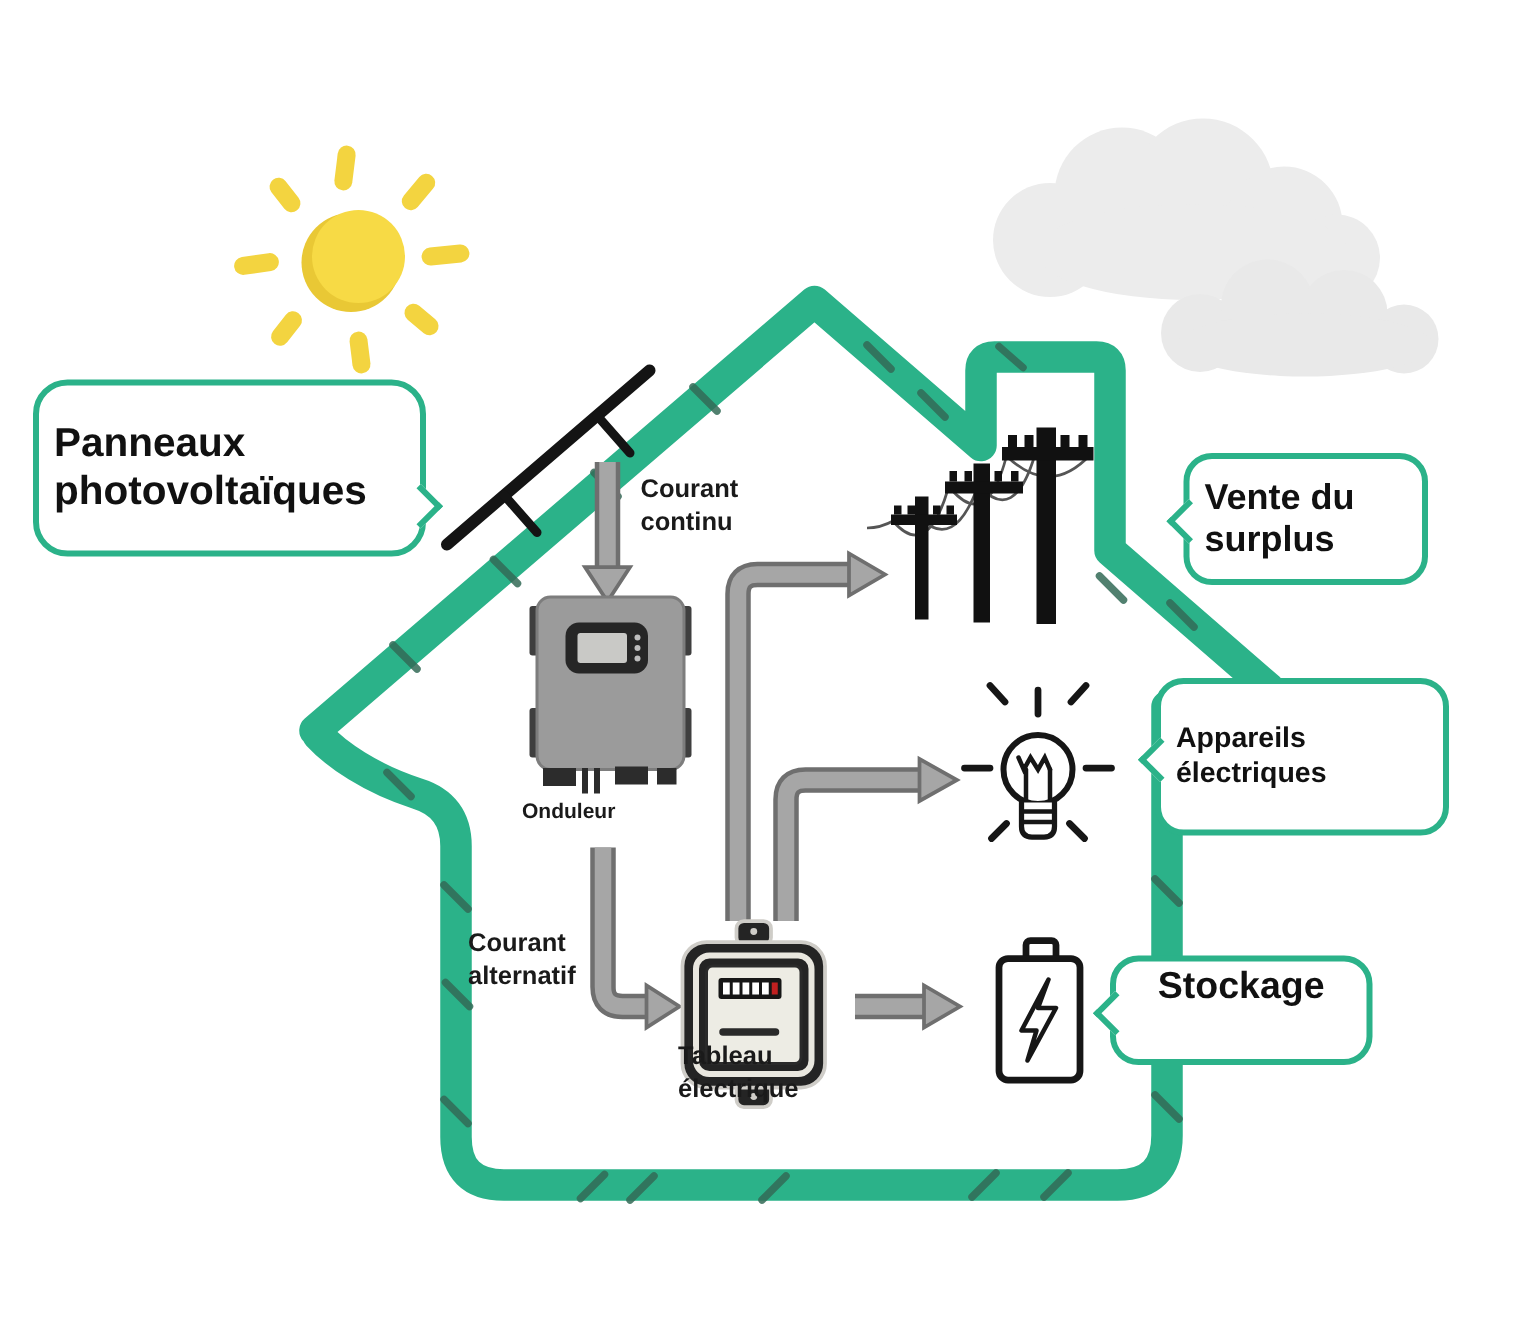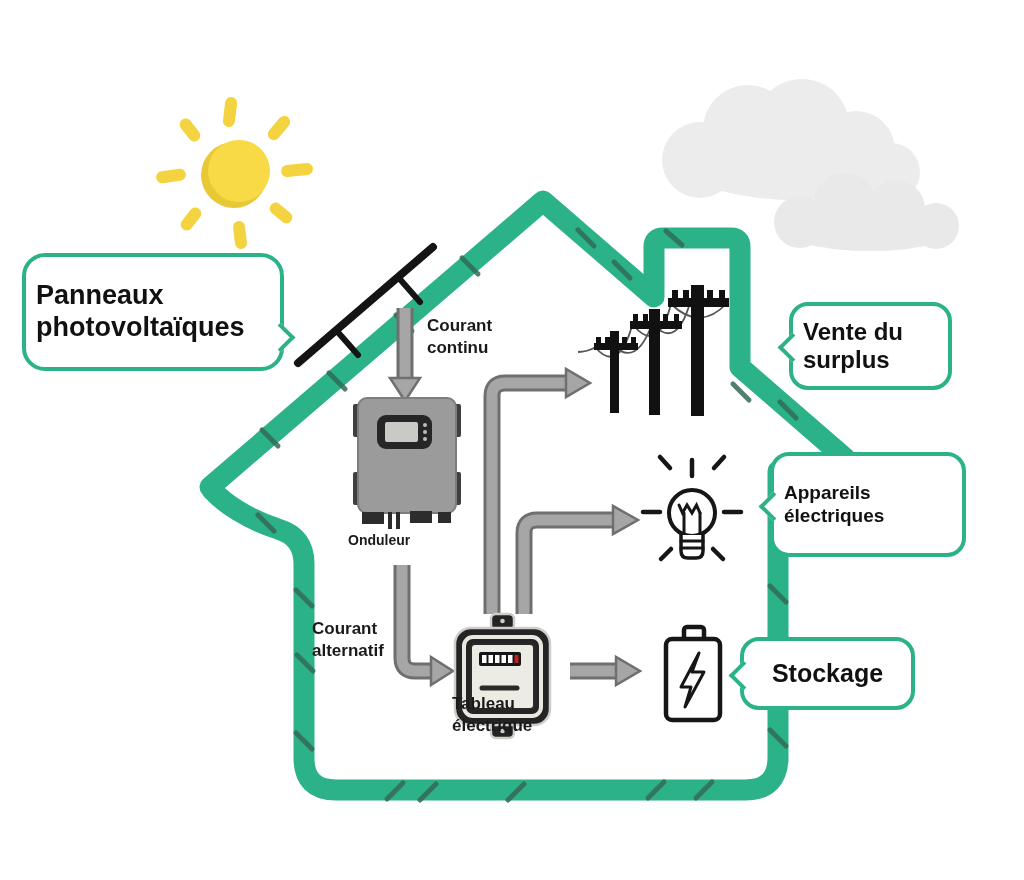--- a/index.html
+++ b/index.html
@@ -27,21 +27,21 @@
     position:absolute; background:#fff; border:4px solid var(--green);
     border-radius:19px; display:flex; align-items:center; justify-content:center;
     text-align:left; font-weight:bold; color:#111; line-height:1.18;
     box-sizing:border-box; z-index:5;
   }
   .bubble .txt{display:block; padding:2px 10px;}
   .bubble-panneaux{left:22px;  top:253px; width:262px; height:118px; font-size:27px; border-radius:23px;}
   .bubble-vente   {left:789px; top:302px; width:163px; height:88px;  font-size:24px;}
   .bubble-appareils{left:770px; top:452px; width:196px; height:105px; font-size:19px;}
   .bubble-stockage{left:740px; top:637px; width:175px; height:73px;  font-size:25px; align-items:flex-start;}
-  .bubble-stockage .txt{padding-top:18px;}
+  .bubble-stockage .txt{padding-top:2px;}
 
   .tail{position:absolute; width:17px; height:17px; background:#fff; transform:rotate(45deg);}
   .tail-left{left:-11px; top:calc(50% - 9px); border-left:4px solid var(--green); border-bottom:4px solid var(--green);}
   .tail-right{right:-11px; top:calc(72% - 9px); border-right:4px solid var(--green); border-top:4px solid var(--green);}
 </style>
 </head>
 <body>
 
 <div class="stage">
 

